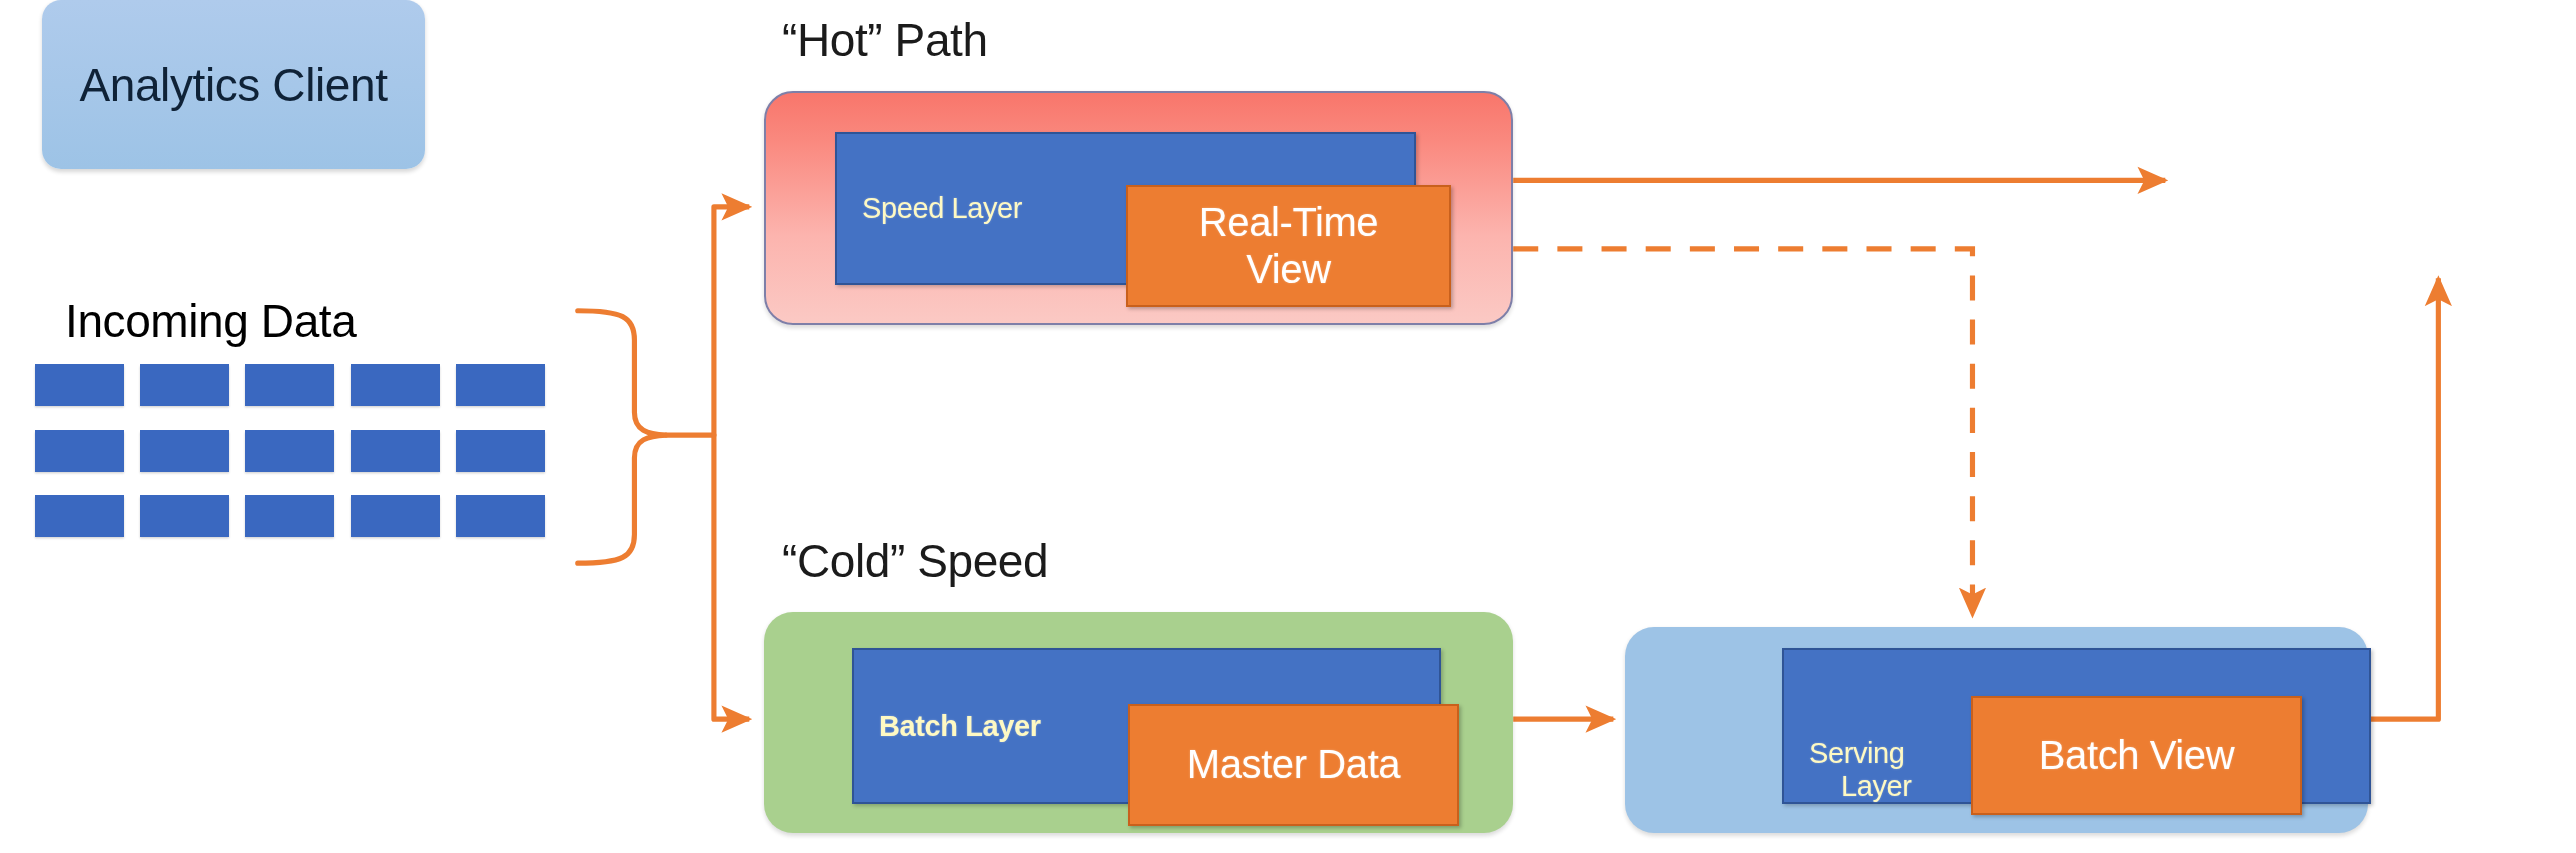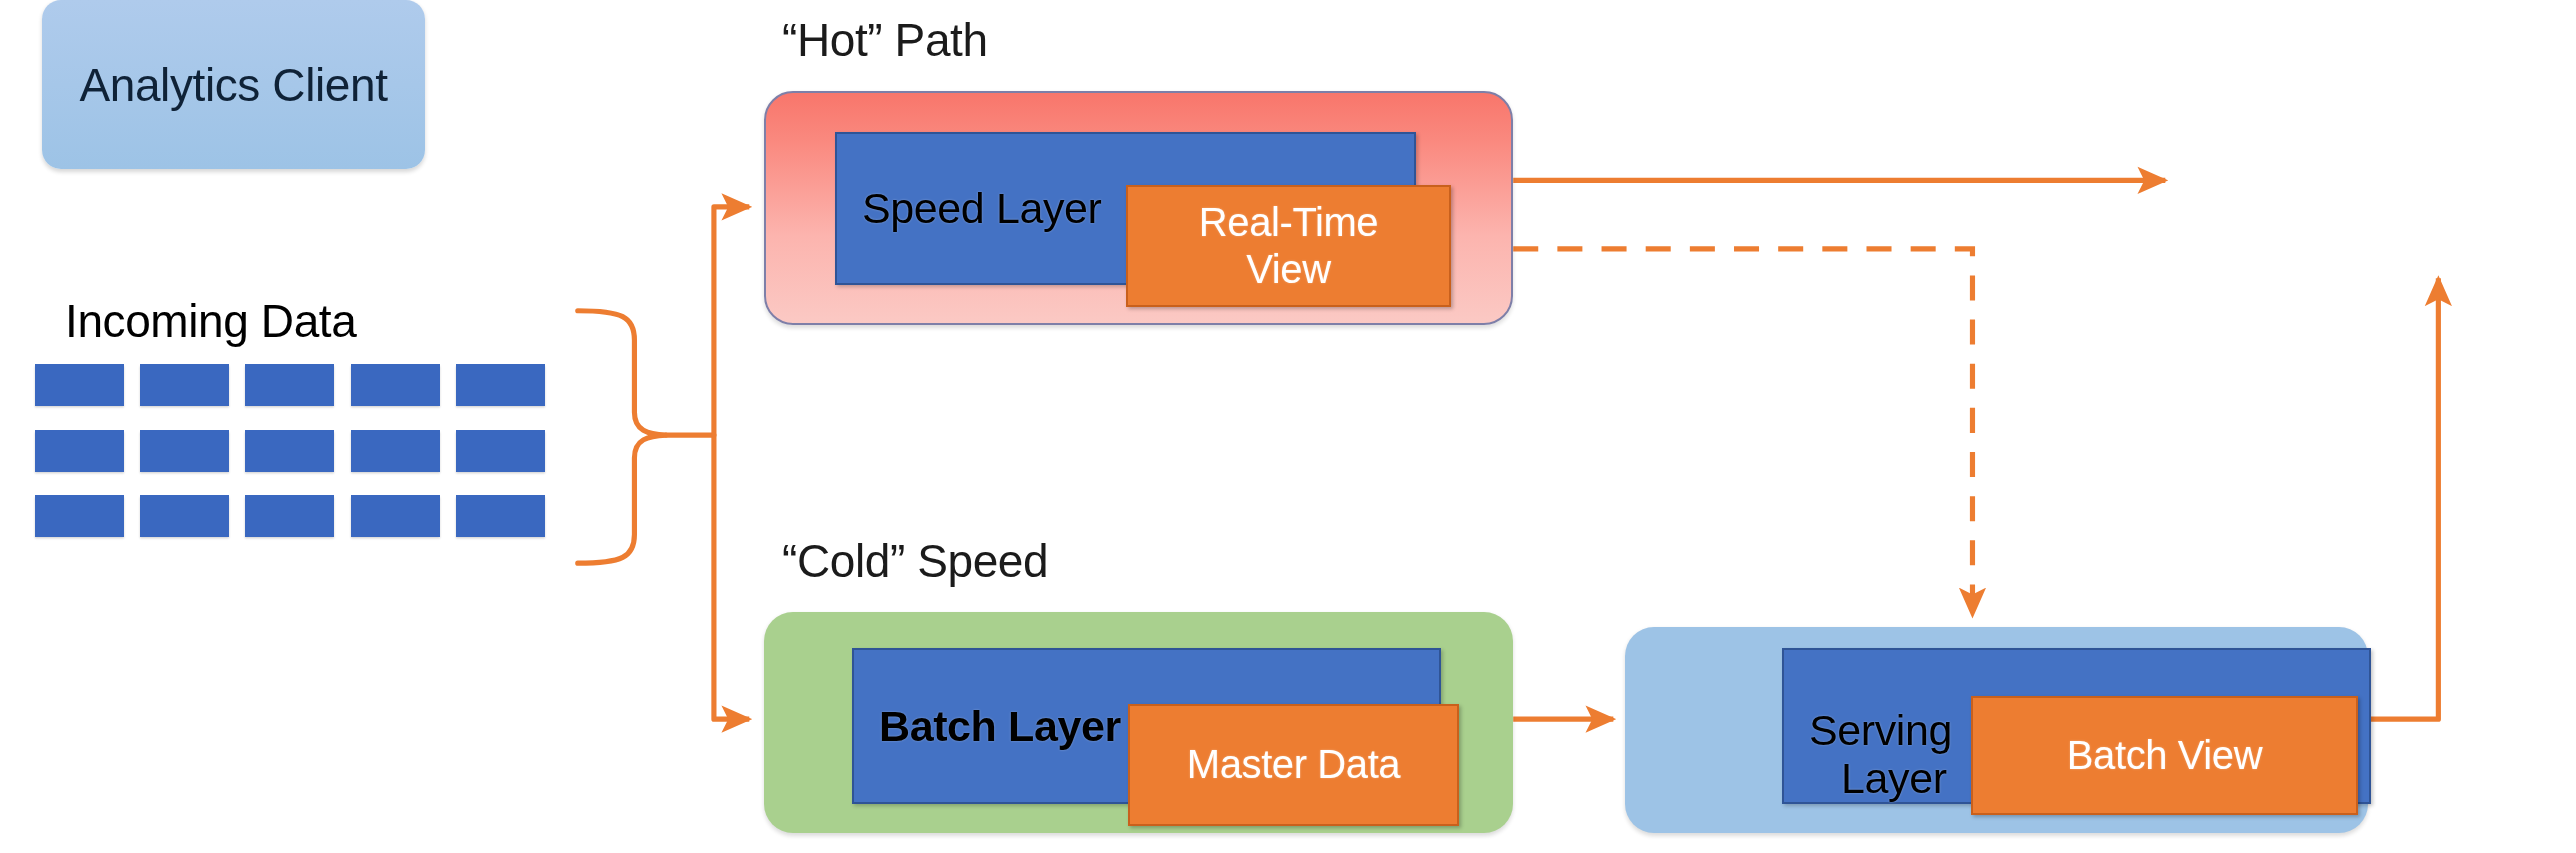--- a/index.html
+++ b/index.html
@@ -72,22 +72,22 @@
 
   
   .blue-box{
     position:absolute;
     background:#4472C4;
     border:2.2px solid #2F5496;
     box-shadow:2.2px 2.2px 3.7px rgba(0,0,0,.22);
     box-sizing:border-box;
     display:flex;align-items:center;
     padding-left:25px;
-    color:#000000;
-    font-size:43px;
+    color:#fef9c3;
+    font-size:29px;
     line-height:1.12;
     letter-spacing:-0.4px;
     text-shadow:0 0 2.2px rgba(255,255,255,.35);
   }
   .orange-box{
     position:absolute;
     background:#ED7D31;
     border:2.2px solid #C9601C;
     box-shadow:2.2px 2.2px 3.7px rgba(0,0,0,.25);
     box-sizing:border-box;
@@ -101,21 +101,21 @@
   }
 
   #speed-layer-box{left:835px;top:132px;width:581px;height:153px;}
   #real-time-view-box{left:1126px;top:185px;width:325px;height:122px;}
 
   #batch-layer-box{left:852px;top:648px;width:589px;height:156px;font-weight:bold;}
   #master-data-box{left:1128px;top:704px;width:331px;height:122px;}
 
   #serving-layer-box{left:1782px;top:648px;width:589px;height:156px;
       align-items:flex-end;}
-  #batch-view-box{left:1971px;top:696px;width:387px;height:119px;}
+  #batch-view-box{left:1971px;top:696px;width:331px;height:119px;}
 
   
   #connectors{position:absolute;left:0;top:0;width:2576px;height:854px;
       pointer-events:none;}
 </style>
 </head>
 <body>
 
 <div id="stage">
 

